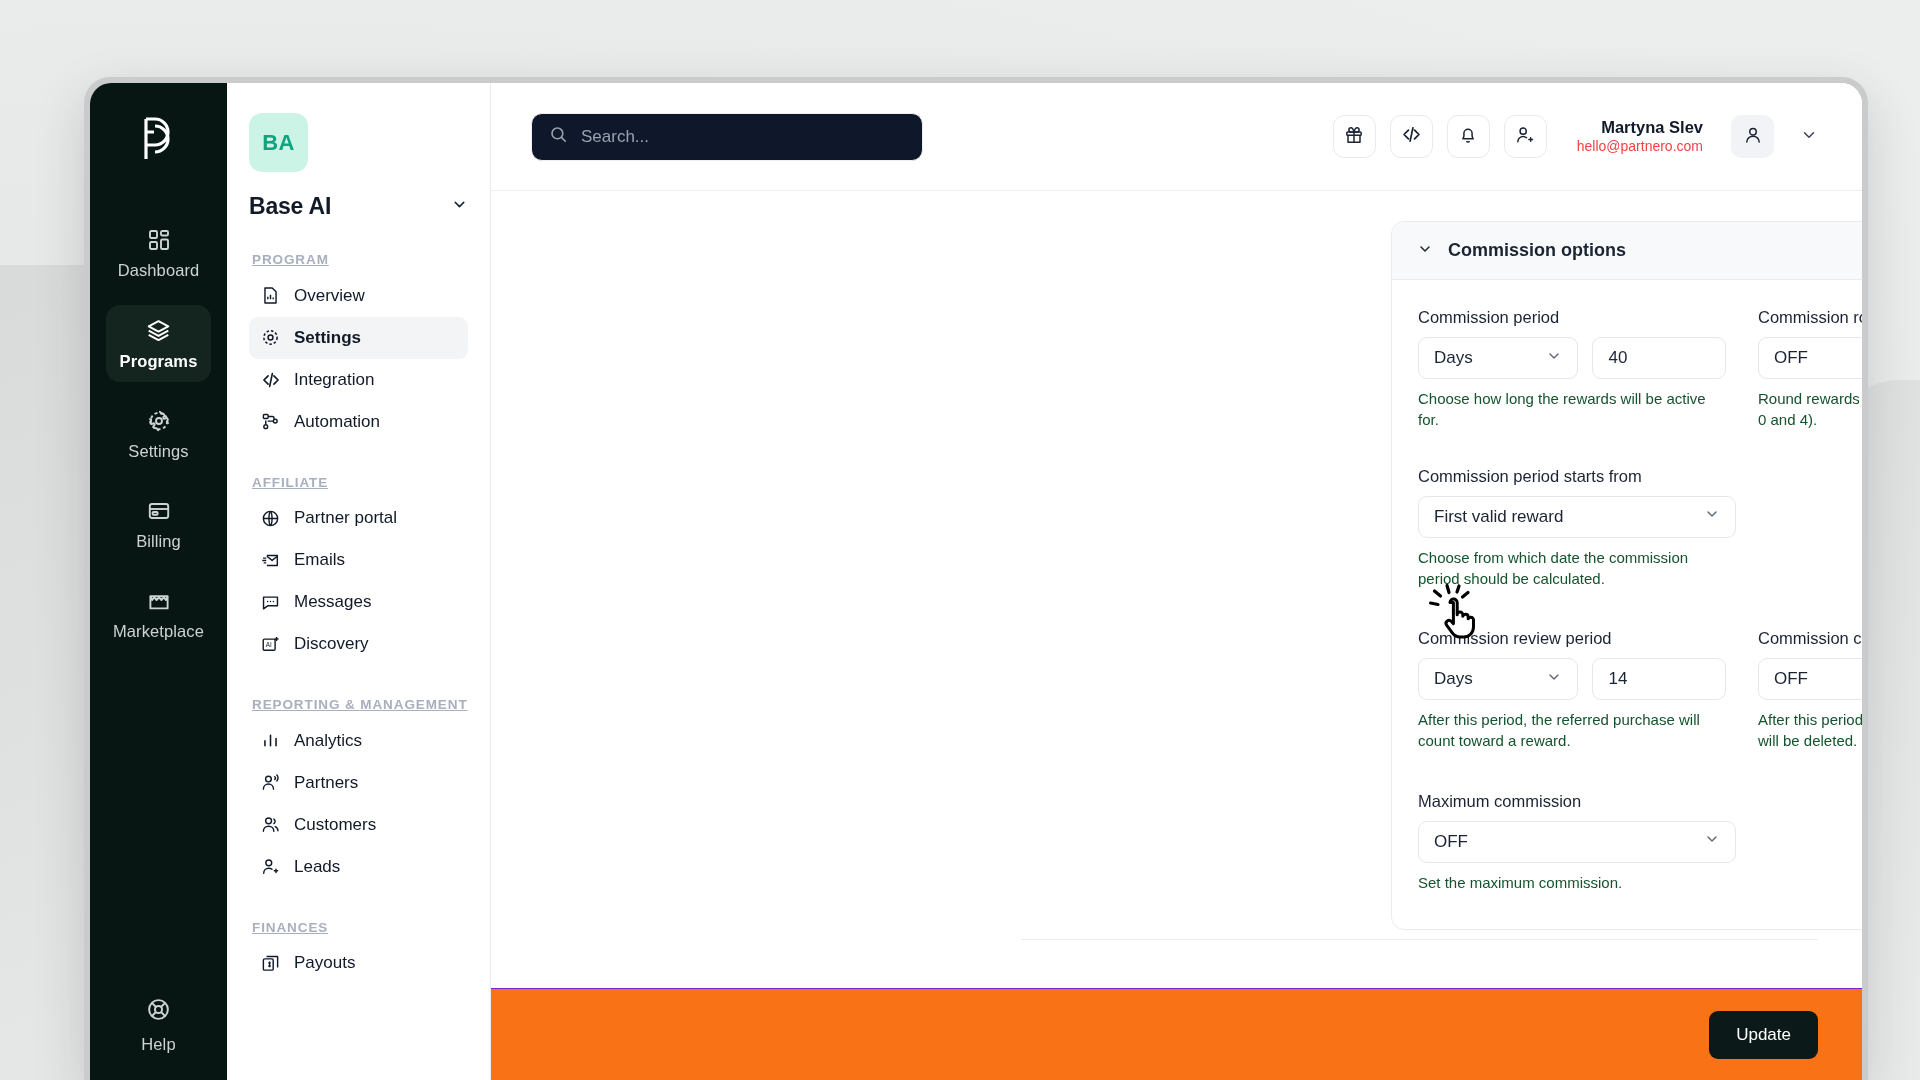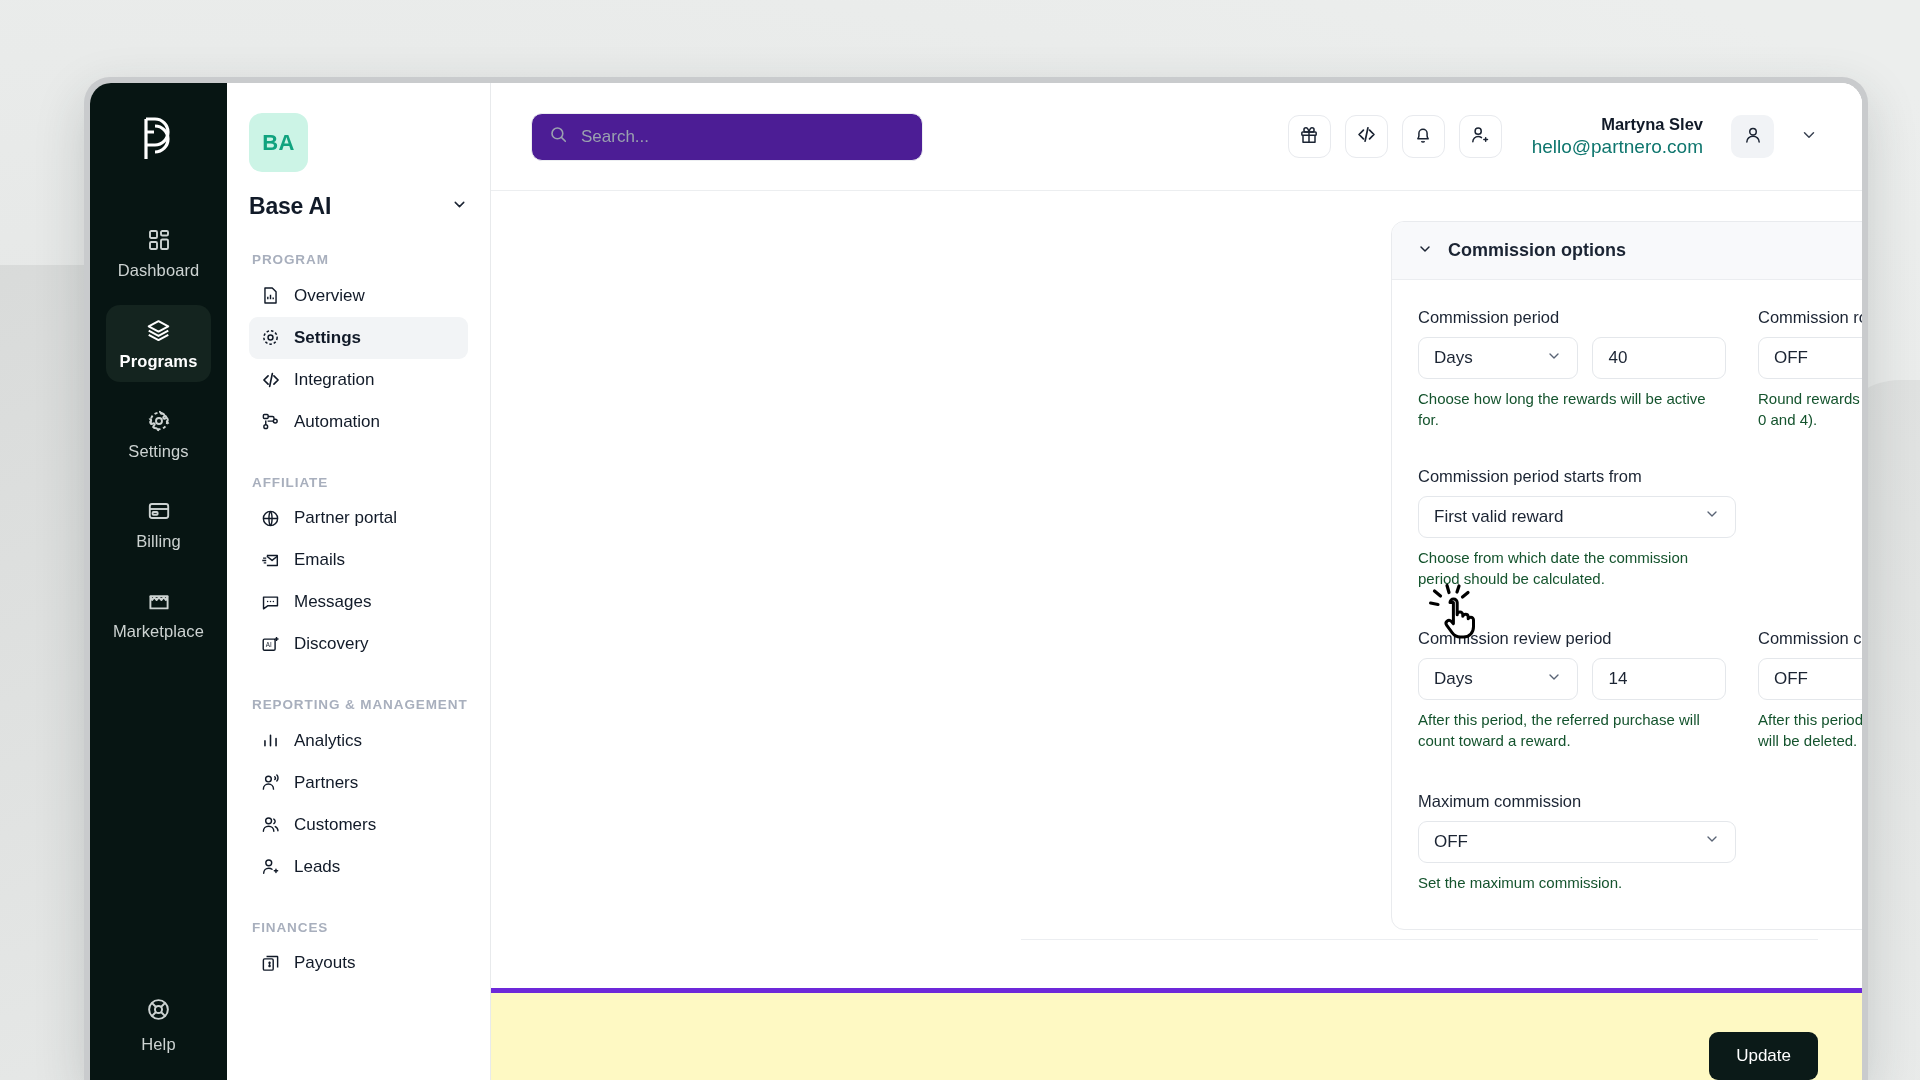--- a/index.html
+++ b/index.html
@@ -127,20 +127,21 @@
   .brand-name {
     font-size: 23px; font-weight: 700; color: #111a28; letter-spacing: -.2px;
   }
   .nav-section {
     font-size: 13.5px;
     font-weight: 600;
     letter-spacing: .9px;
     color: #a8afbd;
     margin: 31px 0 6px 3px;
     line-height: 1.3;
+    text-decoration: underline;
   }
   .nav-item {
     display: flex; align-items: center; gap: 13px;
     height: 42px;
     padding: 0 11px;
     border-radius: 9px;
     cursor: pointer;
     color: #111a28;
     font-size: 17px;
   }
@@ -159,21 +160,21 @@
     height: 108px;
     flex: 0 0 108px;
     display: flex;
     align-items: center;
     padding: 0 44px 0 40px;
     border-bottom: 1px solid #eceef0;
     background: #fff;
   }
   .search {
     width: 392px; height: 48px;
-    background: #4c1d95;
+    background: #0f172a;
     border: 1px solid #eceef1;
     border-radius: 11px;
     display: flex; align-items: center;
     gap: 13px;
     padding: 0 17px;
     cursor: text;
   }
   .search input {
     border: 0; outline: none; background: transparent;
     font-size: 17px; color: #8c94a3;
@@ -188,21 +189,21 @@
   .icon-btn {
     width: 43px; height: 43px;
     border: 1px solid #e8eaee;
     border-radius: 11px;
     background: #fff;
     display: flex; align-items: center; justify-content: center;
     cursor: pointer;
   }
   .user-block { text-align: right; margin-left: 16px; line-height: 1.25; }
   .user-name { font-size: 16.5px; font-weight: 700; color: #111a28; }
-  .user-mail { font-size: 19px; color: #0f766e; }
+  .user-mail { font-size: 14px; color: #ef4444; }
   .avatar {
     width: 43px; height: 43px; border-radius: 10px;
     background: #f1f3f6;
     display: flex; align-items: center; justify-content: center;
     margin-left: 14px;
     cursor: pointer;
   }
   .caret-btn { margin-left: 12px; cursor: pointer; display:flex; }
 
   
@@ -272,23 +273,23 @@
 
   
   .divider {
     position: absolute;
     left: 530px; right: 44px; bottom: 48px;
     border-top: 1px solid #eceef1;
   }
   .footer {
     height: 92px;
     flex: 0 0 92px;
-    background: #fef9c3;
-    border-top: 5px solid #6d28d9;
-    display: flex; align-items: flex-end; justify-content: flex-end;
+    background: #f97316;
+    border-top: 1px solid #6d28d9;
+    display: flex; align-items: center; justify-content: flex-end;
     padding-right: 44px;
   }
   .btn-primary {
     background: #0b1a18;
     color: #fff;
     font-size: 17px;
     font-weight: 400;
     border: 0;
     border-radius: 9px;
     padding: 14px 27px;

